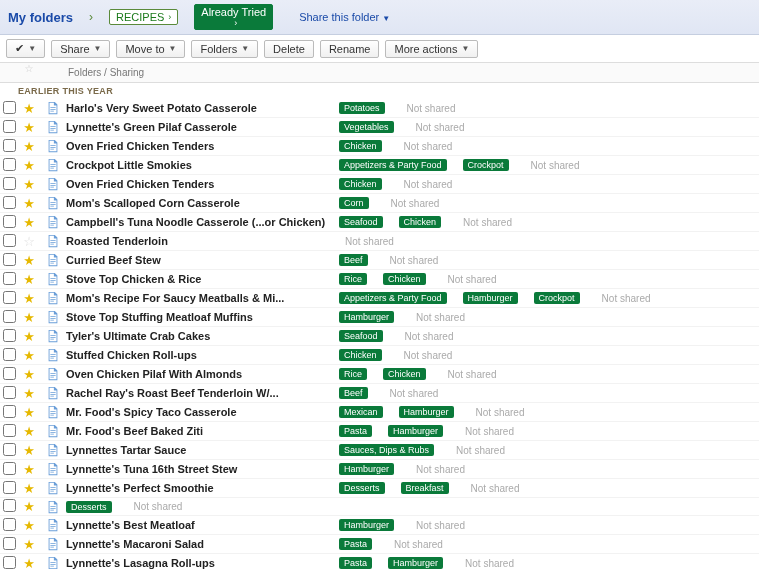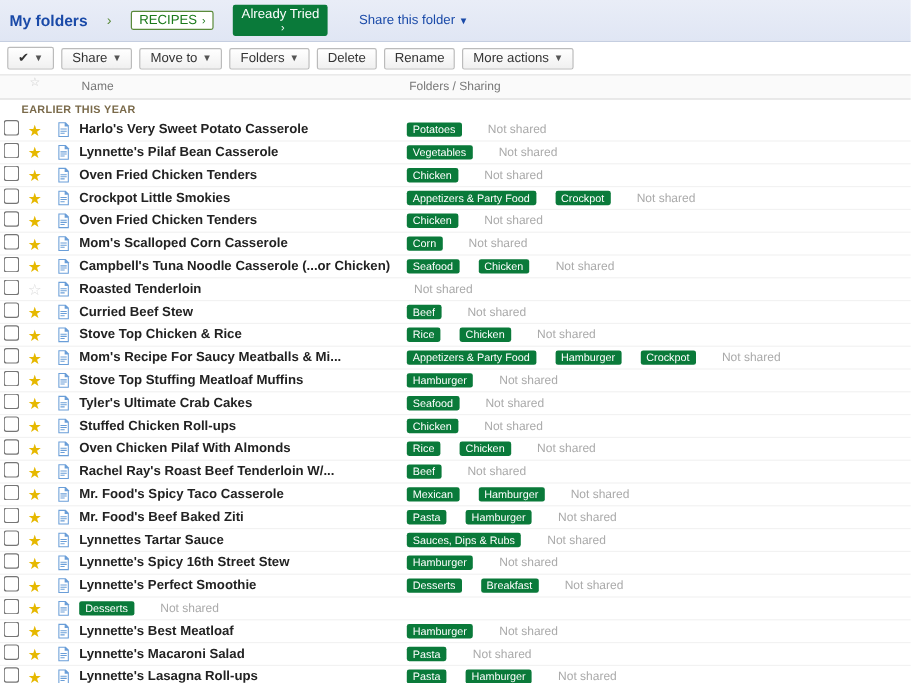--- a/index.html
+++ b/index.html
@@ -72,21 +72,20 @@
   <span class="tbtn">
       <span>More actions</span>
       <span class="caret">▼</span>
     </span>
 </div>
 
 <div class="cols">
   <div class="col-check"></div>
   <div class="col-star" style="color:#ccc">☆</div>
   <div class="col-icon"></div>
-  <div class="col-name">Name</div>
   <div class="col-share">Folders / Sharing</div>
 </div>
 
 <div class="section-hdr">EARLIER THIS YEAR</div>
 
 <div id="rows">
     <div class="row">
       <div class="chk"><input type="checkbox" style=""></div>
       <div class="star ">★</div>
       <div class="ficon"><svg viewBox="0 0 16 16">
@@ -101,21 +100,21 @@
       </div>
     </div>
     <div class="row">
       <div class="chk"><input type="checkbox" style=""></div>
       <div class="star ">★</div>
       <div class="ficon"><svg viewBox="0 0 16 16">
           <path fill="#6a9ed8" d="M3 1h7l3 3v11H3z"></path>
           <path fill="#fff" d="M4 2h5v3h3v9H4z"></path>
           <path fill="#6a9ed8" d="M5 7h6v1H5zM5 9h6v1H5zM5 11h4v1H5z"></path>
         </svg></div>
-      <div class="name">Lynnette's Pilaf Bean Casserole</div>
+      <div class="name">Lynnette's Green Pilaf Casserole</div>
       <div class="sharecol">
         <span class="tag">Vegetables</span>
         <span class="notshared">Not shared</span>
       </div>
     </div>
     <div class="row">
       <div class="chk"><input type="checkbox" style=""></div>
       <div class="star ">★</div>
       <div class="ficon"><svg viewBox="0 0 16 16">
           <path fill="#6a9ed8" d="M3 1h7l3 3v11H3z"></path>
@@ -360,21 +359,21 @@
       </div>
     </div>
     <div class="row">
       <div class="chk"><input type="checkbox" style=""></div>
       <div class="star ">★</div>
       <div class="ficon"><svg viewBox="0 0 16 16">
           <path fill="#6a9ed8" d="M3 1h7l3 3v11H3z"></path>
           <path fill="#fff" d="M4 2h5v3h3v9H4z"></path>
           <path fill="#6a9ed8" d="M5 7h6v1H5zM5 9h6v1H5zM5 11h4v1H5z"></path>
         </svg></div>
-      <div class="name">Lynnette's Spicy 16th Street Stew</div>
+      <div class="name">Lynnette's Tuna 16th Street Stew</div>
       <div class="sharecol">
         <span class="tag">Hamburger</span>
         <span class="notshared">Not shared</span>
       </div>
     </div>
     <div class="row">
       <div class="chk"><input type="checkbox" style=""></div>
       <div class="star ">★</div>
       <div class="ficon"><svg viewBox="0 0 16 16">
           <path fill="#6a9ed8" d="M3 1h7l3 3v11H3z"></path>

